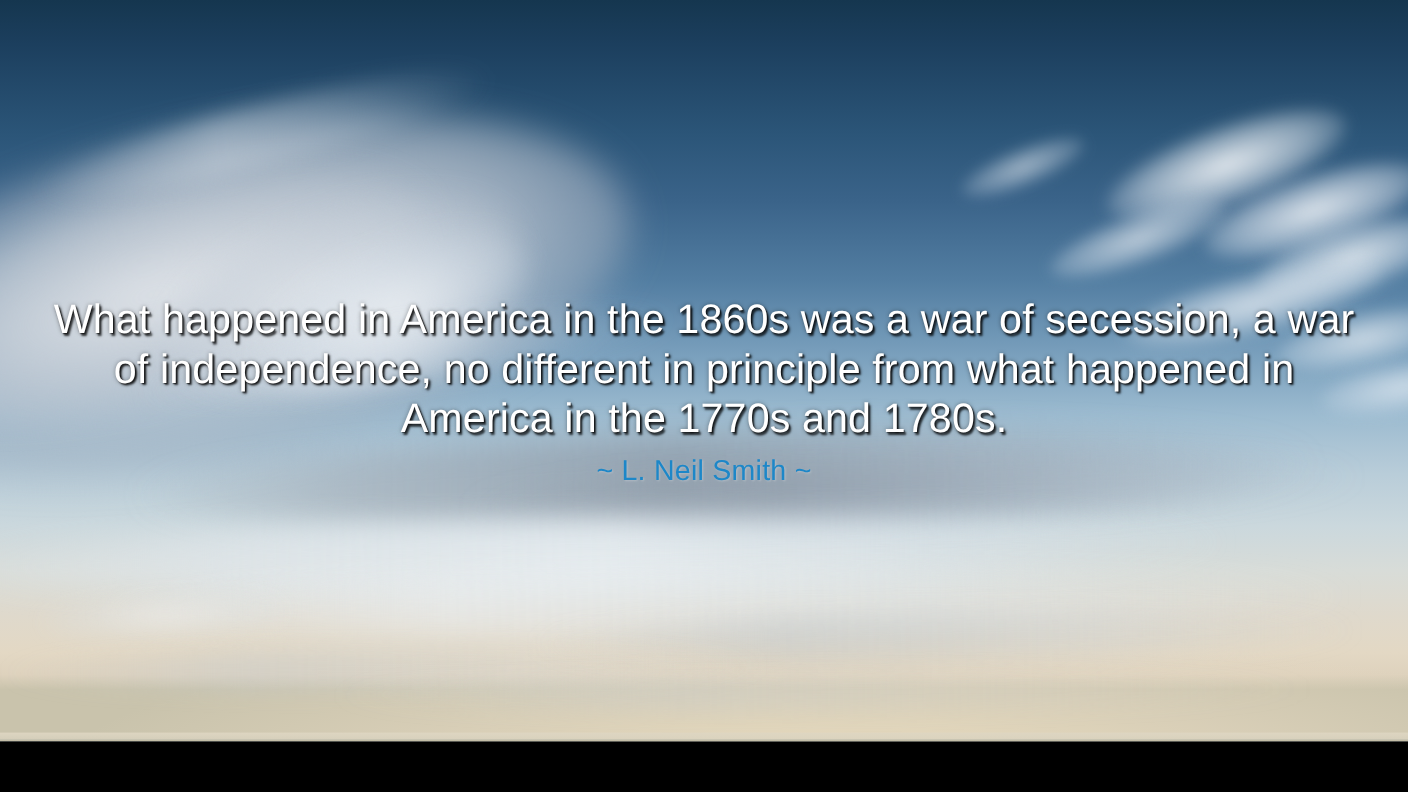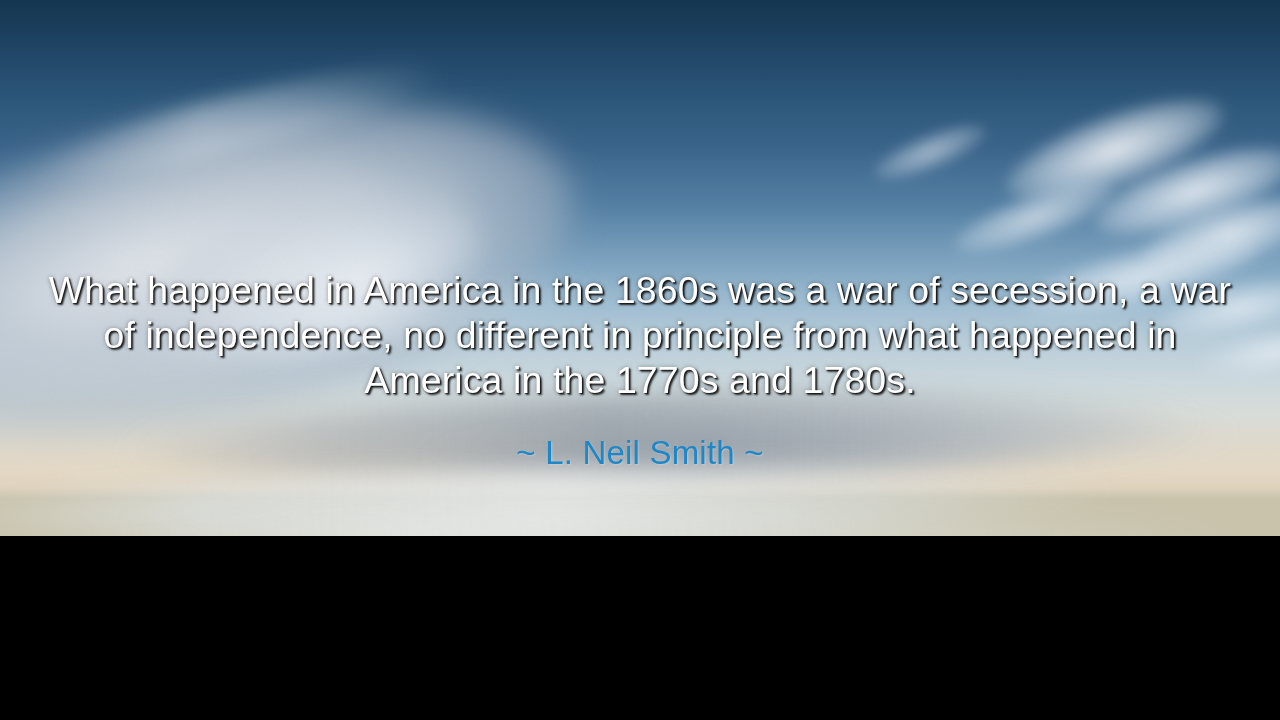--- a/index.html
+++ b/index.html
@@ -7,21 +7,21 @@
     padding: 0;
     background: #000;
   }
   body {
     font-family: "Liberation Sans", sans-serif;
   }
 
   #quote-card {
     position: relative;
     width: 1280px;
-    height: 536px;
+    height: 674px;
     overflow: hidden;
     background: #1c3f5e;
   }
 
   
   .sky-base {
     position: absolute;
     inset: 0;
     background: linear-gradient(
       to bottom,
@@ -280,23 +280,23 @@
     letter-spacing: 0.1px;
     text-shadow:
        2px 2px 2px rgba(0,0,0,0.75),
        1px 1px 1px rgba(0,0,0,0.55),
        0 0 4px rgba(0,0,0,0.35);
     max-width: 1190px;
     margin-left: auto;
     margin-right: auto;
   }
   .attribution {
-    margin: 30px auto 0 auto;
+    margin: 4px auto 0 auto;
     color: #1d87c8;
-    font-size: 33px;
+    font-size: 26px;
     line-height: 40px;
     font-weight: 400;
     letter-spacing: 0.2px;
     text-shadow: 1px 1px 2px rgba(255,255,255,0.25);
   }
 </style>
 </head>
 <body>
 
 <div id="quote-card">

